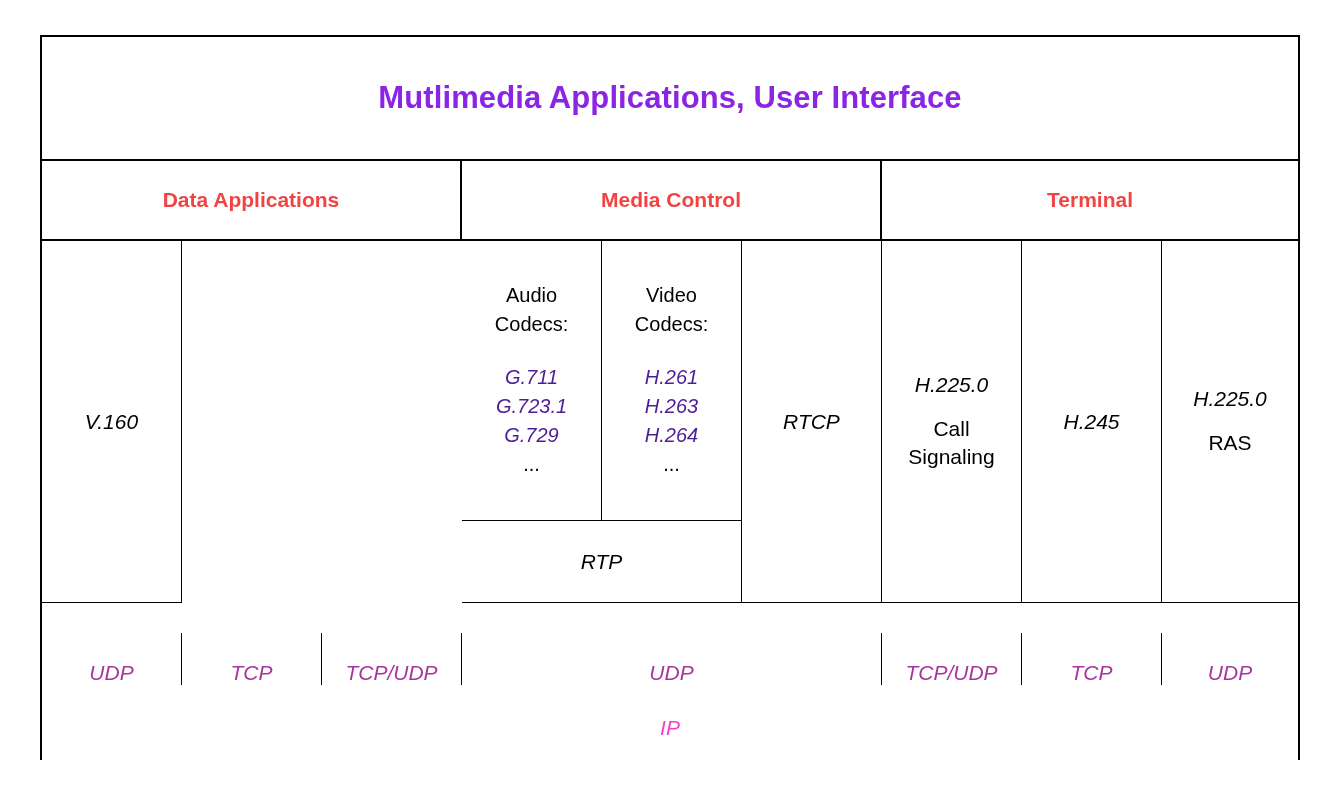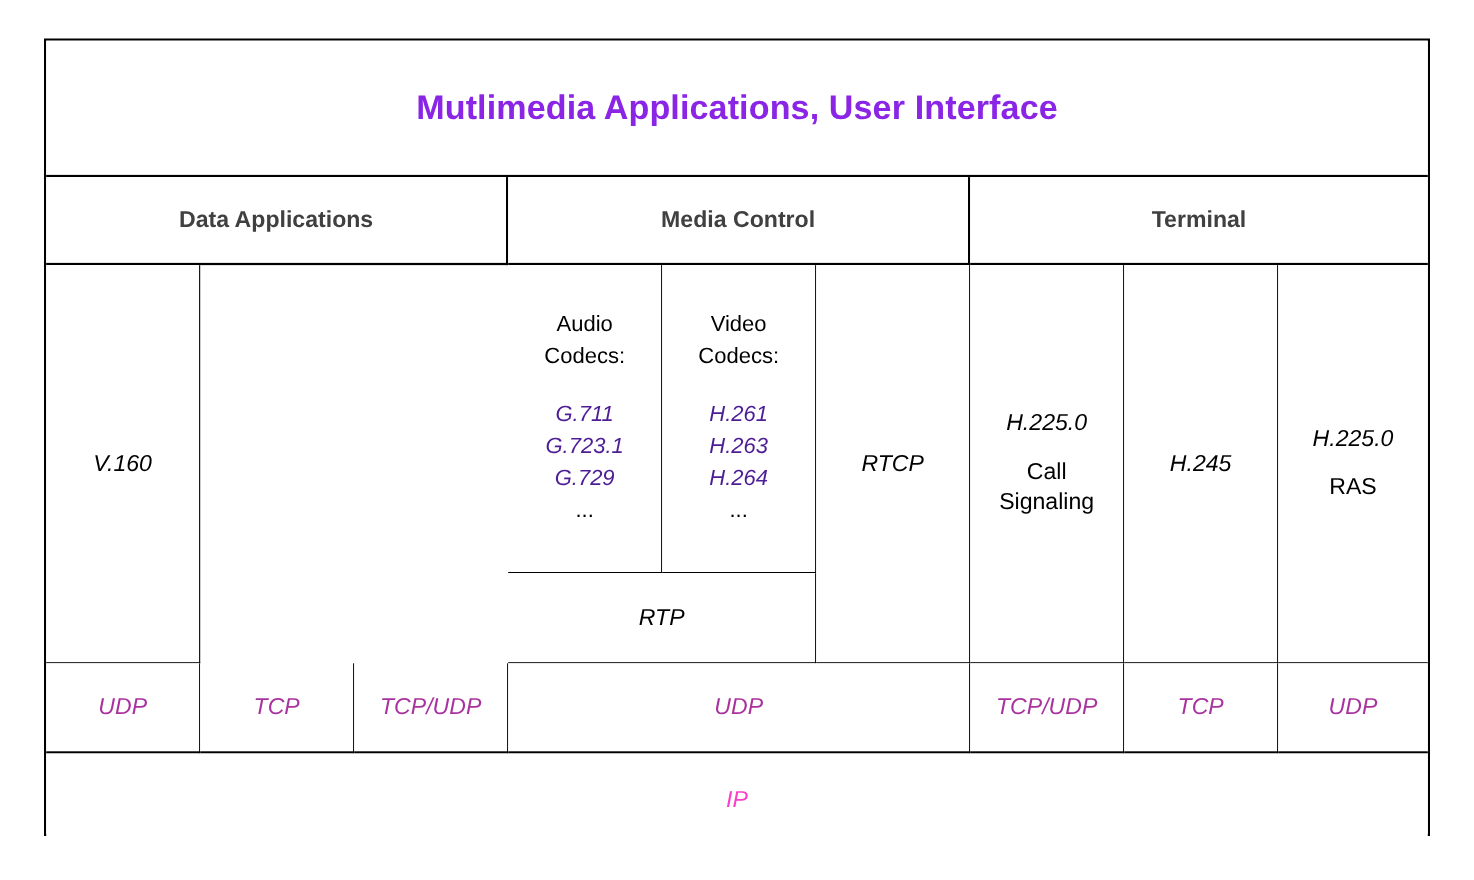--- a/index.html
+++ b/index.html
@@ -52,21 +52,21 @@
 
   
   .group-header {
     top: 124px; height: 80px;
     border-bottom: 2px solid #000000;
     border-right: 2px solid #000000;
   }
   .group-header .lbl {
     font-size: 21px;
     font-weight: bold;
-    color: #404040;
+    color: #ef4444;
   }
   #grp-data  { left: 0;   width: 420px; }
   #grp-media { left: 420px; width: 420px; }
   #grp-term  { left: 840px; width: 416px; border-right: none; }
 
   
   .body-cell {
     top: 204px;
     border-right: 1px solid #000000;
     border-bottom: 1px solid #000000;
@@ -123,21 +123,21 @@
   }
   .proto-plain {
     font-size: 21px;
     color: #000000;
     line-height: 1.3;
   }
   .sub-gap { height: 18px; }
 
   
   .transport {
-    top: 566px; height: 82px;
+    top: 596px; height: 82px;
     border-right: 1px solid #000000;
     border-bottom: 2px solid #000000;
   }
   .transport .lbl {
     font-size: 21px;
     font-style: italic;
     color: #a9339e;
   }
   #t-udp1 { left: 0;    width: 140px; }
   #t-tcp1 { left: 140px; width: 140px; }

